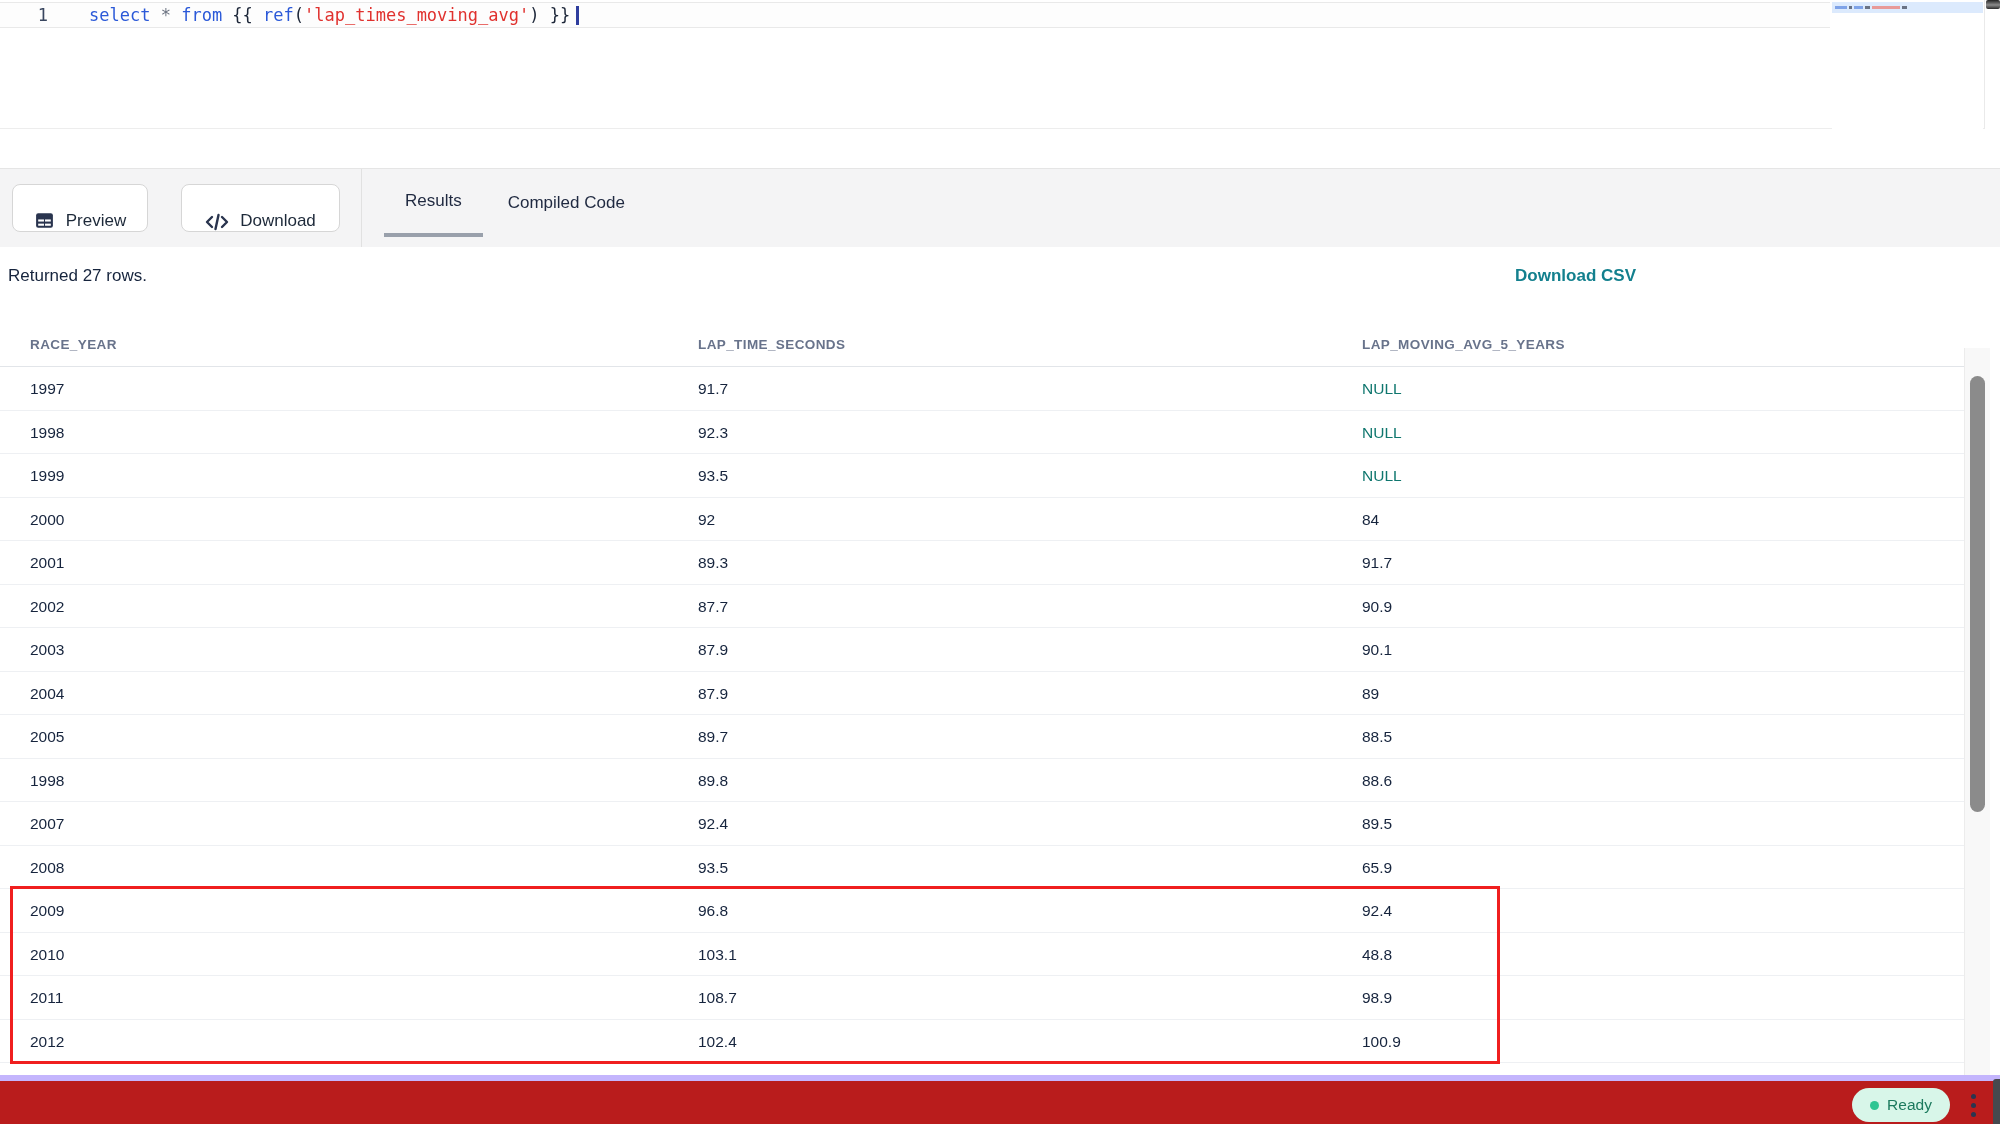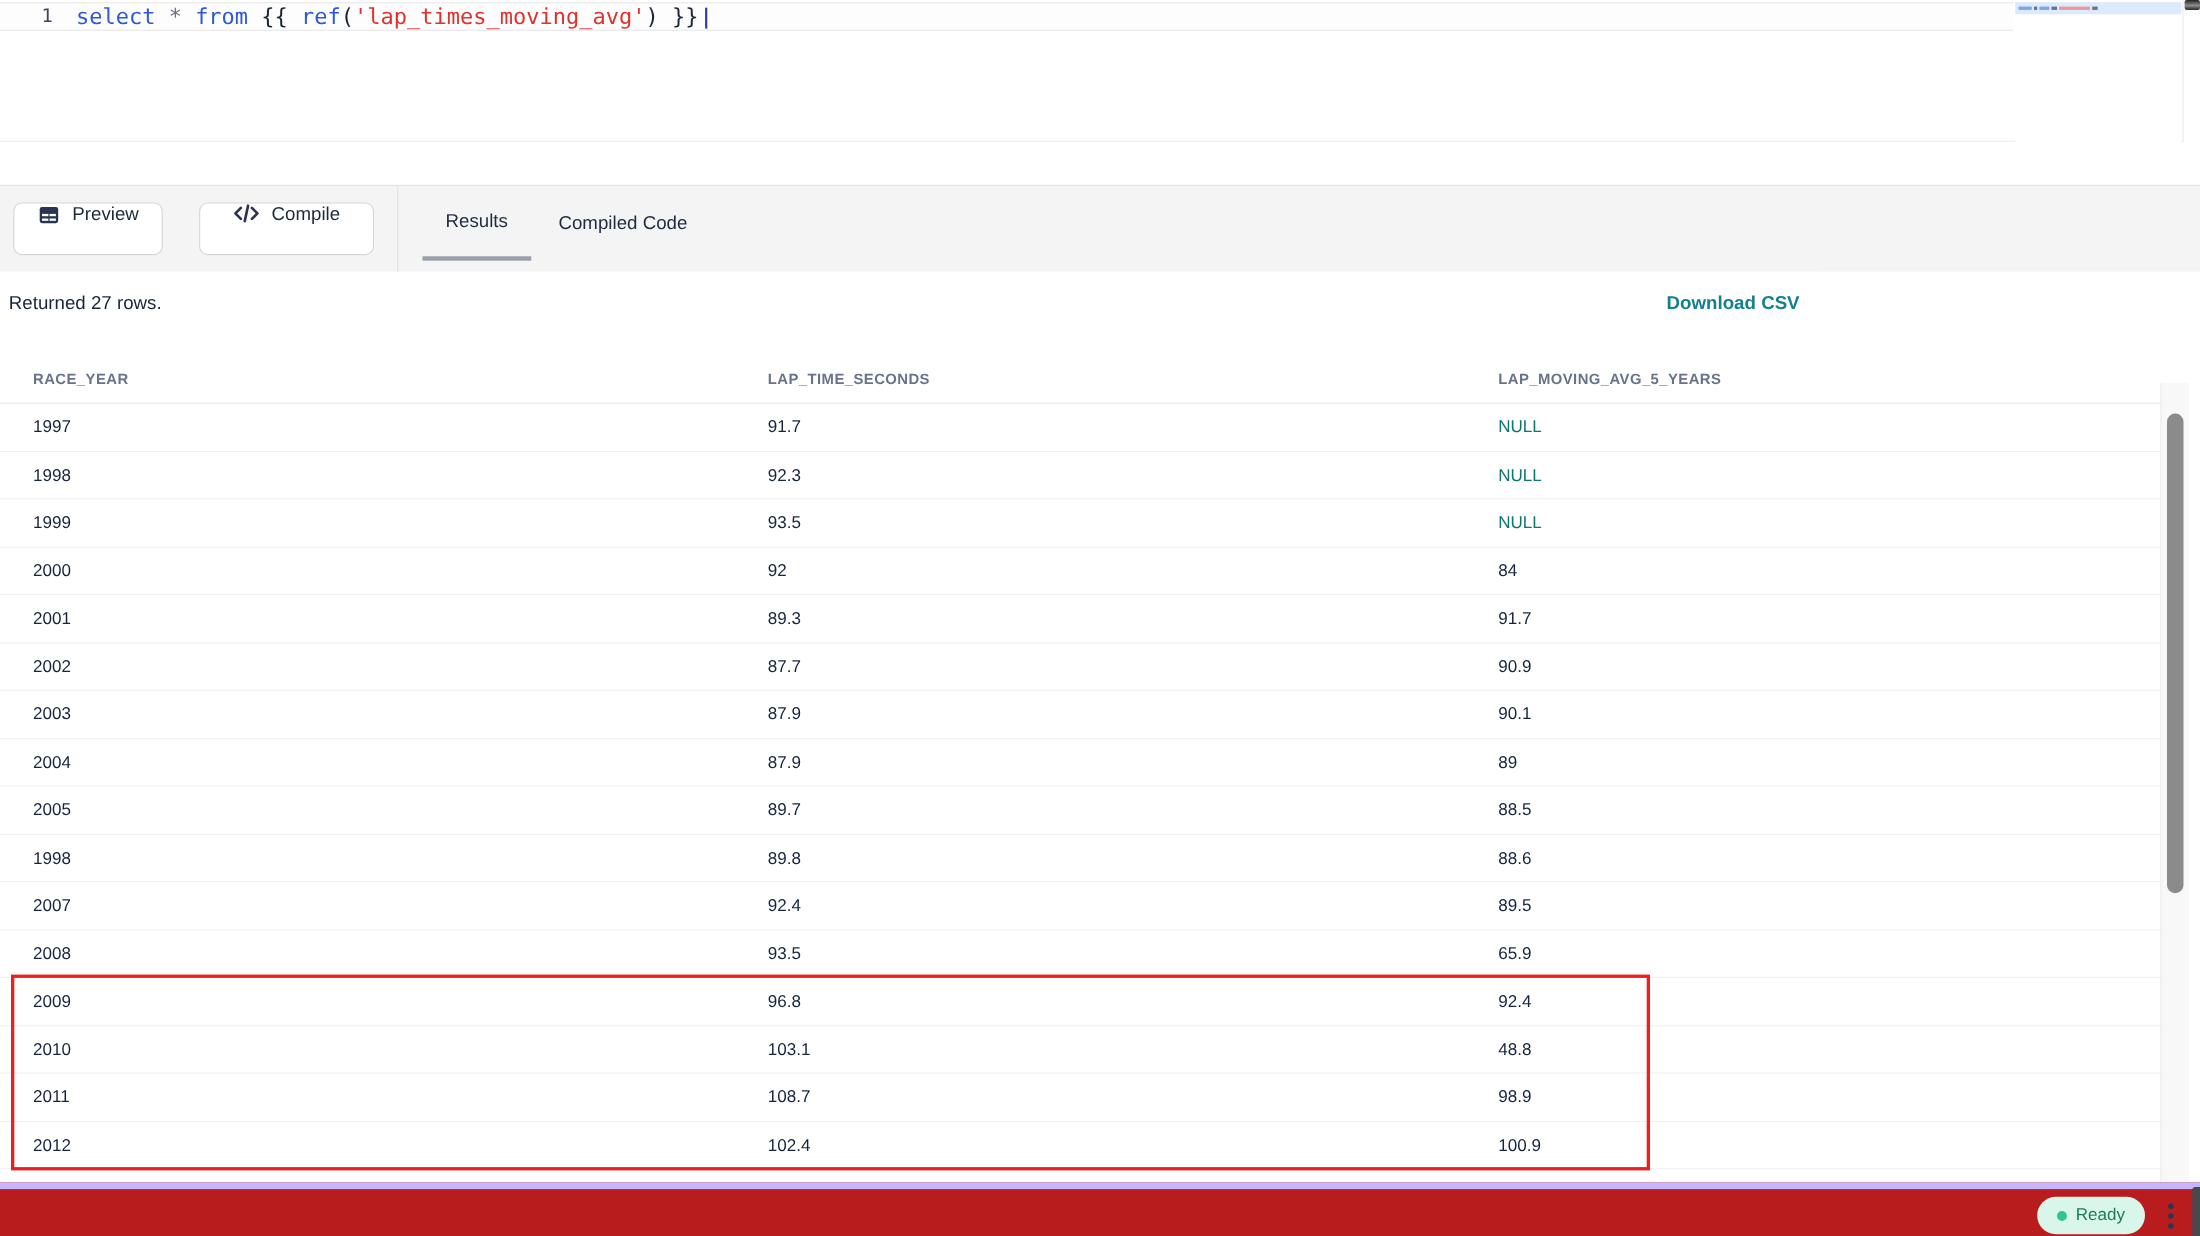--- a/index.html
+++ b/index.html
@@ -5,22 +5,22 @@
   * { margin:0; padding:0; box-sizing:border-box; }
   html,body { width:2000px; height:1124px; overflow:hidden; background:#fff;
               font-family:"Liberation Sans", sans-serif; }
 
   
   #editor { position:absolute; top:0; left:0; width:2000px; height:129px; background:#fff; border-bottom:1px solid #ededed; }
   #current-line { position:absolute; top:2px; left:0; width:1830px; height:26px;
                   border-top:1px solid #e9e9e9; border-bottom:1px solid #e9e9e9; background:#fdfdfd; }
   #line-number { position:absolute; top:4px; left:28px; width:20px; text-align:right;
                  font-family:"DejaVu Sans Mono", monospace; font-size:17px; color:#39465f; line-height:22px; }
-  #code-line { position:absolute; top:4px; left:69px; font-family:"DejaVu Sans Mono", monospace;
-               font-size:20px; line-height:22px; white-space:pre; }
+  #code-line { position:absolute; top:4px; left:89px; font-family:"DejaVu Sans Mono", monospace;
+               font-size:17px; line-height:22px; white-space:pre; }
   .tok-keyword { color:#2b59d8; }
   .tok-function { color:#2b59d8; }
   .tok-string { color:#e0312e; }
   .tok-operator { color:#6b7280; }
   .tok-punctuation { color:#1c2638; }
   .cursor { display:inline-block; width:2.5px; height:19px; background:#2f3e9e; vertical-align:-4px; margin-left:6px; }
 
   
   #minimap { position:absolute; top:0; left:1832px; width:151px; height:129px; background:#fff; }
   #minimap-highlight { position:absolute; top:2px; left:0; width:151px; height:11px; background:#dceafd; }
@@ -29,21 +29,21 @@
   .mm-blue { background:#7fa3e8; } .mm-dark { background:#6a7385; } .mm-red { background:#e89a99; }
 
   
   #editor-scrollbar { position:absolute; top:0; left:1984px; width:16px; height:129px; background:#fff; border-left:1px solid #eaeaea; }
   #editor-scroll-thumb { position:absolute; top:0; left:1px; width:14px; height:9px; border-radius:2px;
                          background:linear-gradient(180deg,#232323,#8c8c8c 55%,#2b2b2b); }
 
   
   #toolbar { position:absolute; top:168px; left:0; width:2000px; height:79px; background:#f4f4f5; border-top:1px solid #e5e5e5; }
   .btn { position:absolute; top:15px; height:48px; background:#fff; border:1px solid #d6d6d6; border-radius:8px;
-         display:flex; align-items:flex-start; justify-content:center; gap:11px; font-size:17px; color:#1d2939; cursor:pointer; }
+         display:flex; align-items:flex-end; justify-content:center; gap:11px; font-size:17px; color:#1d2939; cursor:pointer; }
   #preview-btn { left:12px; width:136px; }
   #compile-btn { left:181px; width:159px; }
   .btn svg { display:block; }
   #toolbar-divider { position:absolute; top:0; left:361px; width:1px; height:79px; background:#e1e1e1; }
   #tabs { position:absolute; top:0; left:384px; height:68px; display:flex; align-items:stretch; }
   .tab { display:flex; align-items:center; font-size:17px; color:#1f2940; cursor:pointer;text-align:right; }
   .tab.active { padding:0 21px; border-bottom:4px solid #99a0ab; }
   .tab.inactive { margin-left:25px; }
 
   
@@ -113,21 +113,21 @@
       <rect x="10.5" y="13" width="5.5" height="2" fill="#fff"></rect>
     </svg>
     <span>Preview</span>
   </div>
   <div class="btn" id="compile-btn">
     <svg width="24" height="18" viewBox="0 0 24 18" fill="none" stroke="#29344e" stroke-width="2.4" stroke-linecap="round" stroke-linejoin="round">
       <polyline points="7,4 2,9 7,14"></polyline>
       <polyline points="17,4 22,9 17,14"></polyline>
       <line x1="13.5" y1="2" x2="10.5" y2="16"></line>
     </svg>
-    <span>Compile</span>
+    <span>Download</span>
   </div>
   <div id="toolbar-divider"></div>
   <div id="tabs">
     <div class="tab active">
       <span>Results</span>
     </div>
     <div class="tab inactive">
       <span>Compiled Code</span>
     </div>
   </div>

